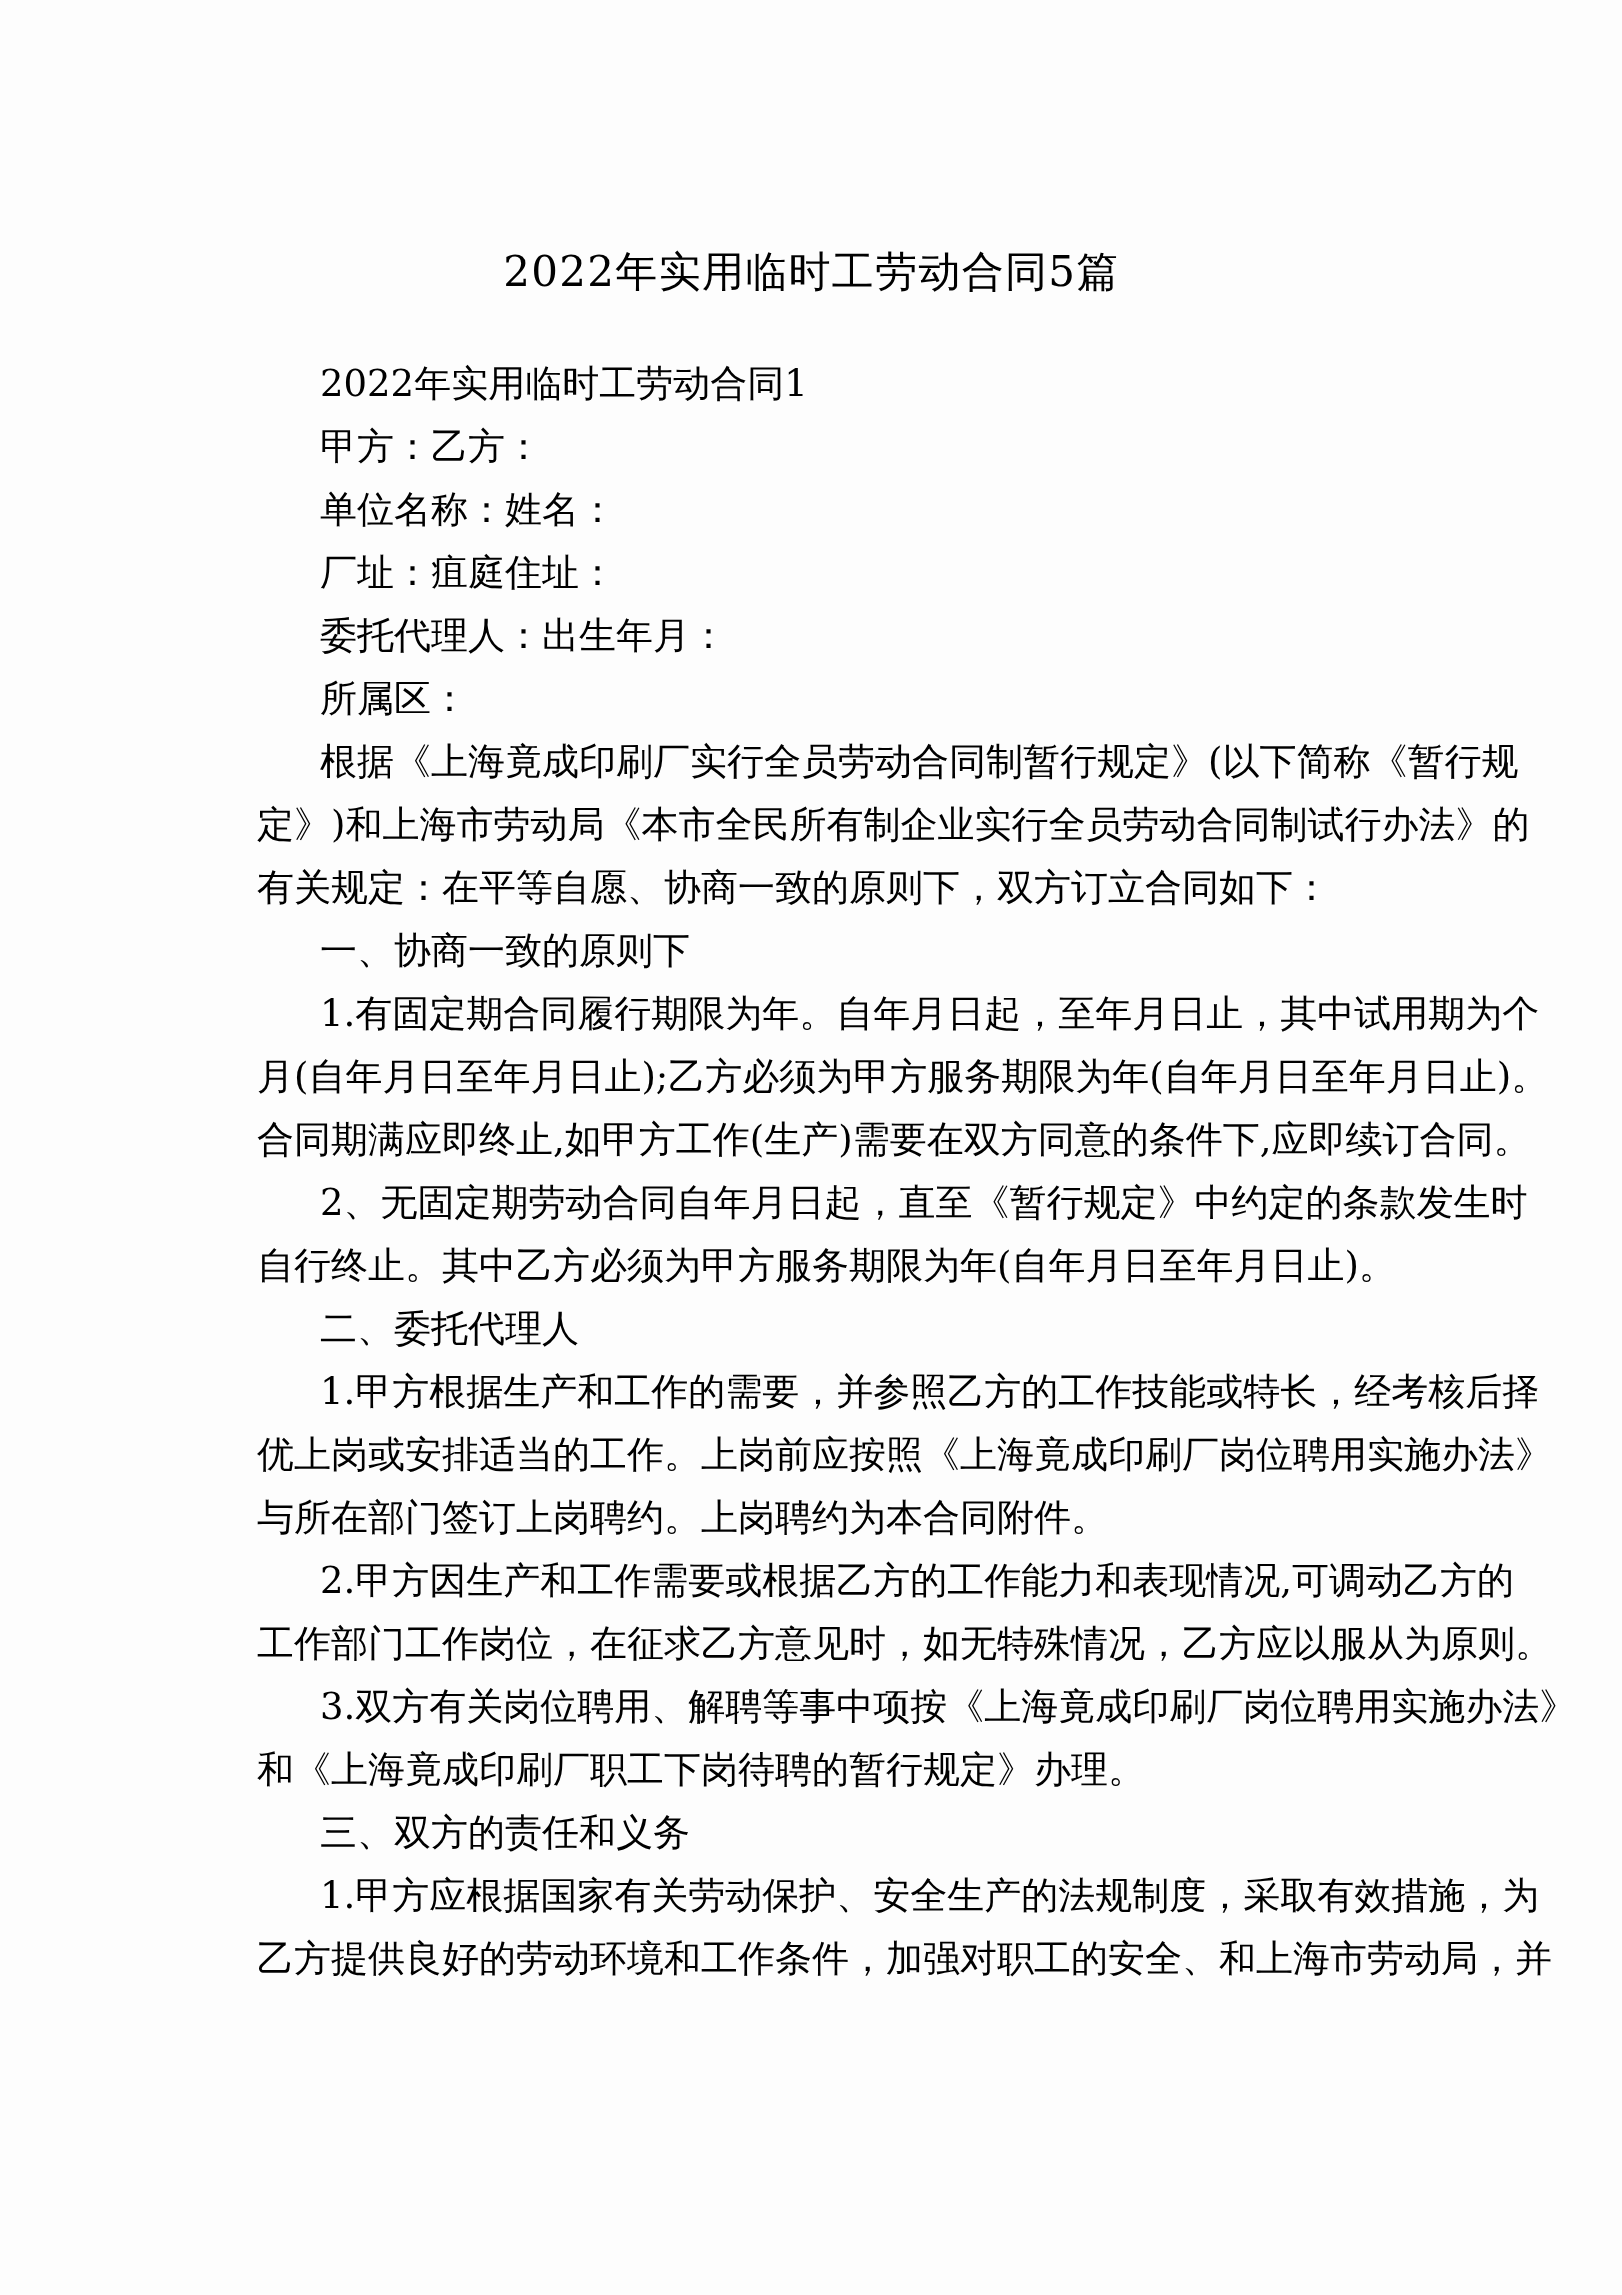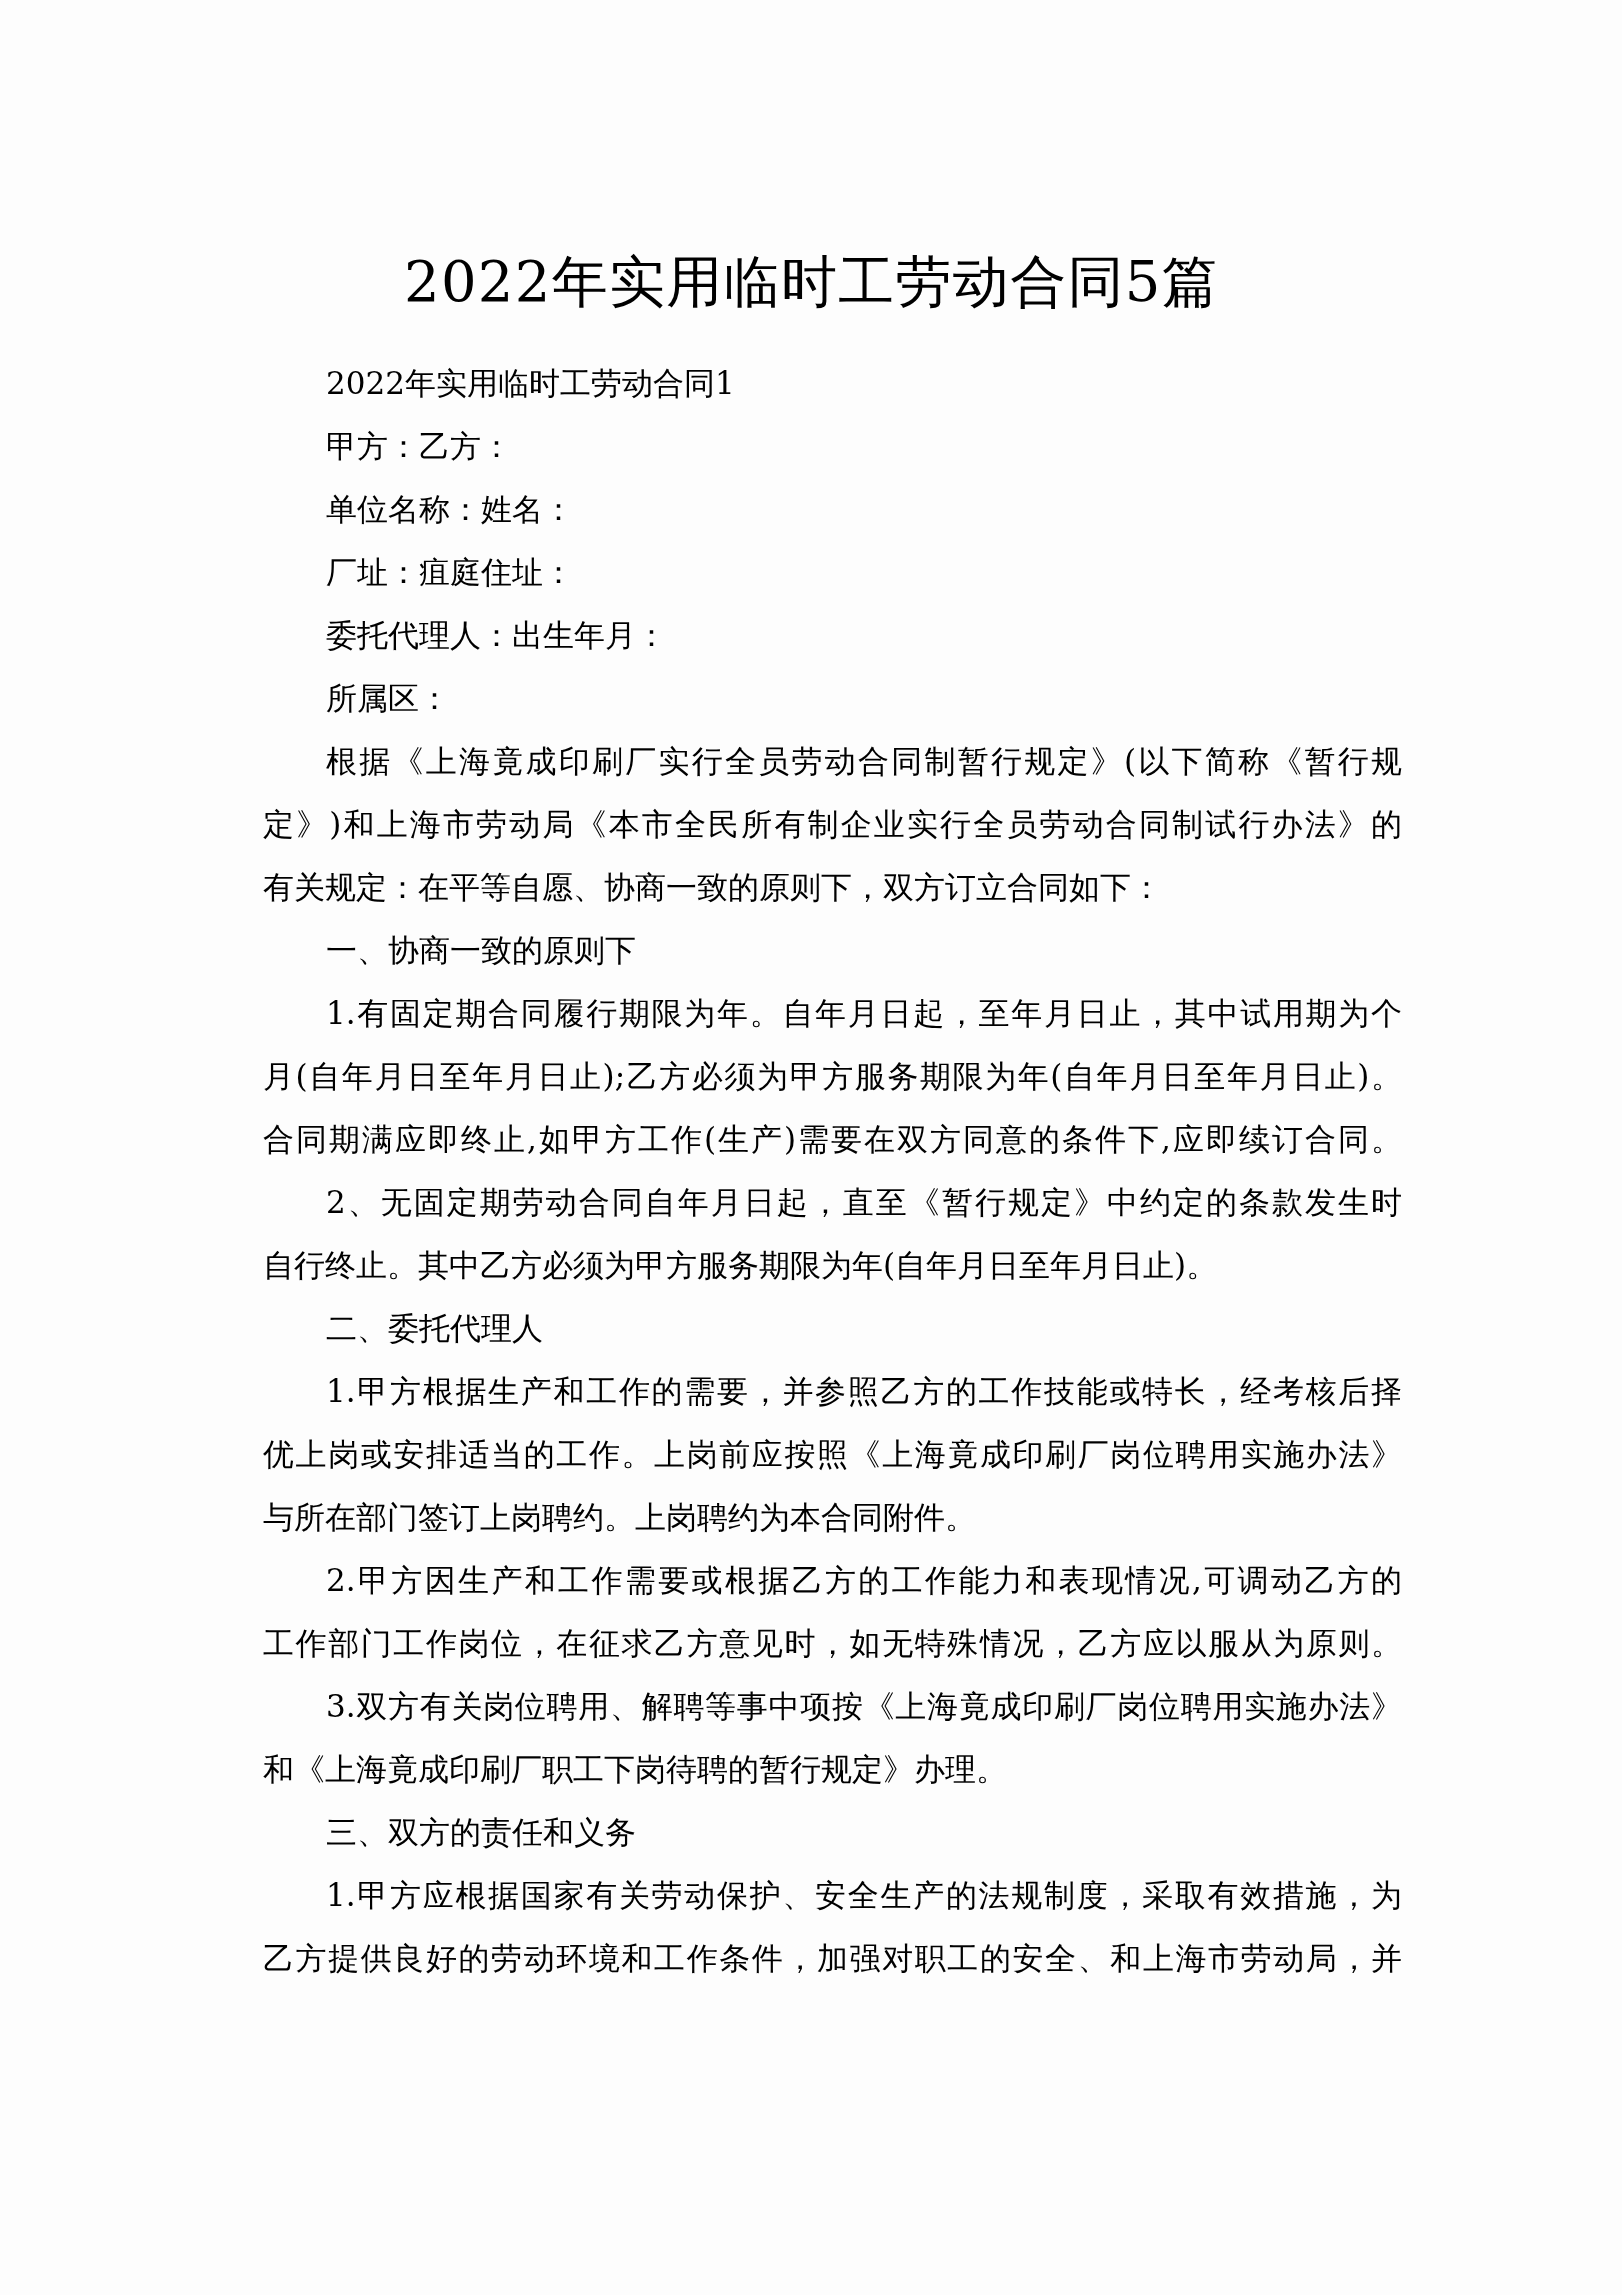--- a/index.html
+++ b/index.html
@@ -21,31 +21,31 @@
       width: 1623px;
       height: 2295px;
       background: #fdfdfd;
     }
     .title {
       position: absolute;
       top: 208px;
       left: 0;
       width: 1623px;
       text-align: center;
-      font-size: 56px;
+      font-size: 42px;
       line-height: 72px;
       letter-spacing: 1.3px;
       font-weight: normal;
     }
     .body-text {
       position: absolute;
-      left: 263px;
+      left: 257px;
       top: 352px;
       width: 1139px;
-      font-size: 31px;
+      font-size: 37px;
       line-height: 63px;
     }
     .line {
       display: block;
       white-space: nowrap;
       height: 63px;
       text-align: justify;
       text-align-last: justify;
     }
     .line.indent { padding-left: 63px; }

